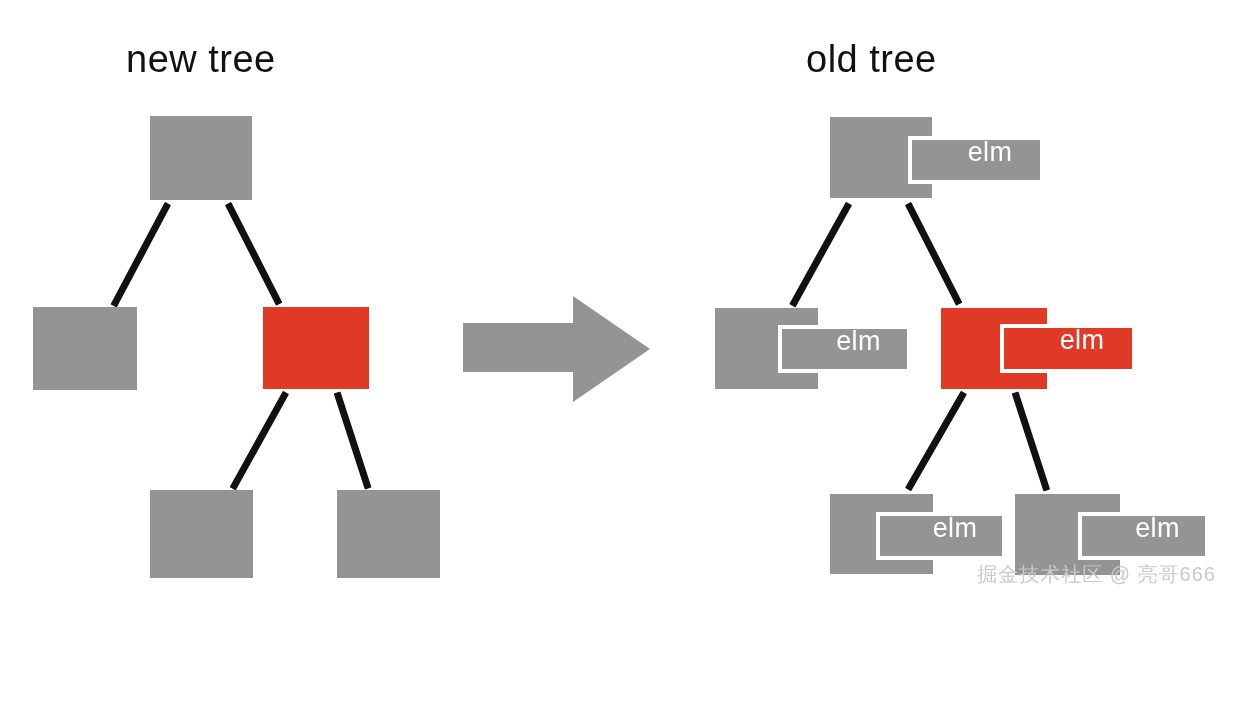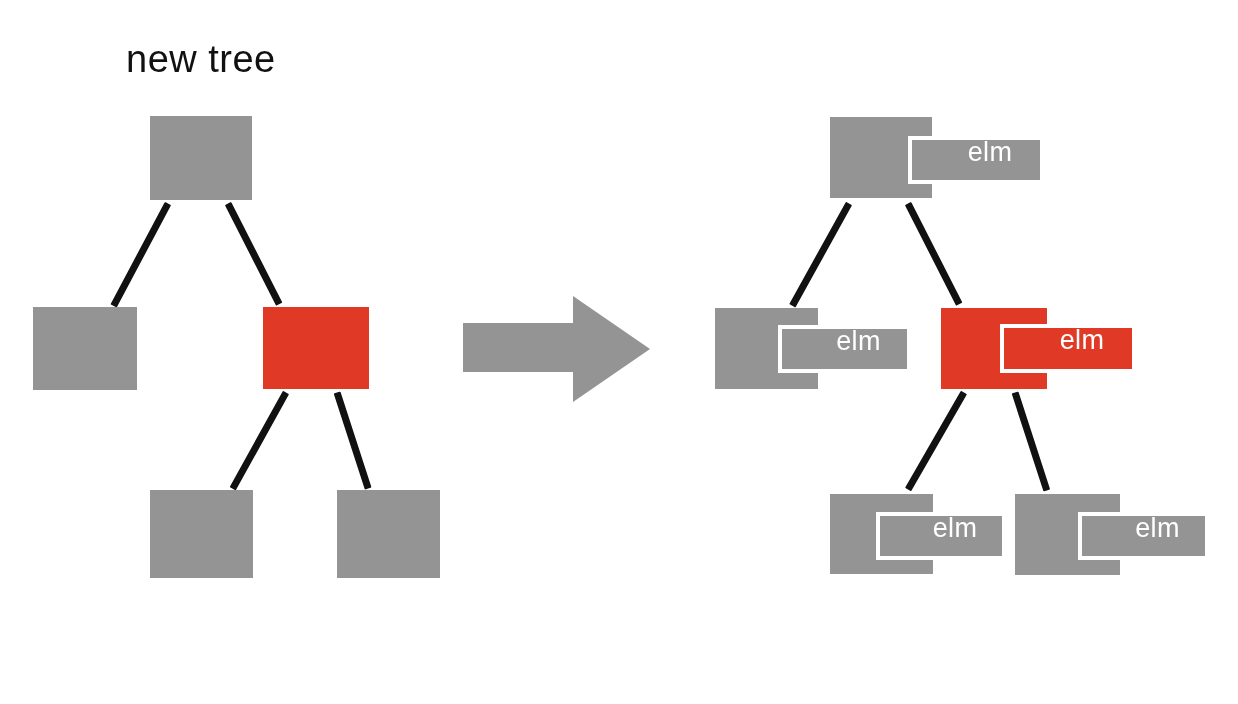--- a/index.html
+++ b/index.html
@@ -86,20 +86,21 @@
     white-space: nowrap;
     letter-spacing: 1px;
   }
 </style>
 </head>
 <body>
 
 <div id="canvas">
 
   <div class="title" id="title-new">new tree</div>
+  <div class="title" id="title-old">old tree</div>
 
   <div class="edge" style="left:168px; top:200px; width:116px; transform: rotate(118deg);"></div>
   <div class="edge" style="left:228px; top:200px; width:113px; transform: rotate(63deg);"></div>
   <div class="edge" style="left:286px; top:389px; width:110px; transform: rotate(119deg);"></div>
   <div class="edge" style="left:337px; top:389px; width:101px; transform: rotate(72deg);"></div>
 
   <div class="node gray" style="left:150px; top:116px; width:102px; height:84px;"></div>
 
   <div class="node gray" style="left:33px; top:307px; width:104px; height:83px;"></div>
 
@@ -136,14 +137,15 @@
   <div class="node gray" style="left:830px; top:494px; width:103px; height:80px;"></div>
   <div class="badge gray label-right" style="left:876px; top:512px; width:130px; height:48px;">
     <span class="badge-label">elm</span>
   </div>
 
   <div class="node gray" style="left:1015px; top:494px; width:105px; height:81px;"></div>
   <div class="badge gray label-right" style="left:1078px; top:512px; width:131px; height:48px;">
     <span class="badge-label">elm</span>
   </div>
 
+  <div id="watermark">掘金技术社区 @ 亮哥666</div>
 
 </div>
 
 </body></html>

